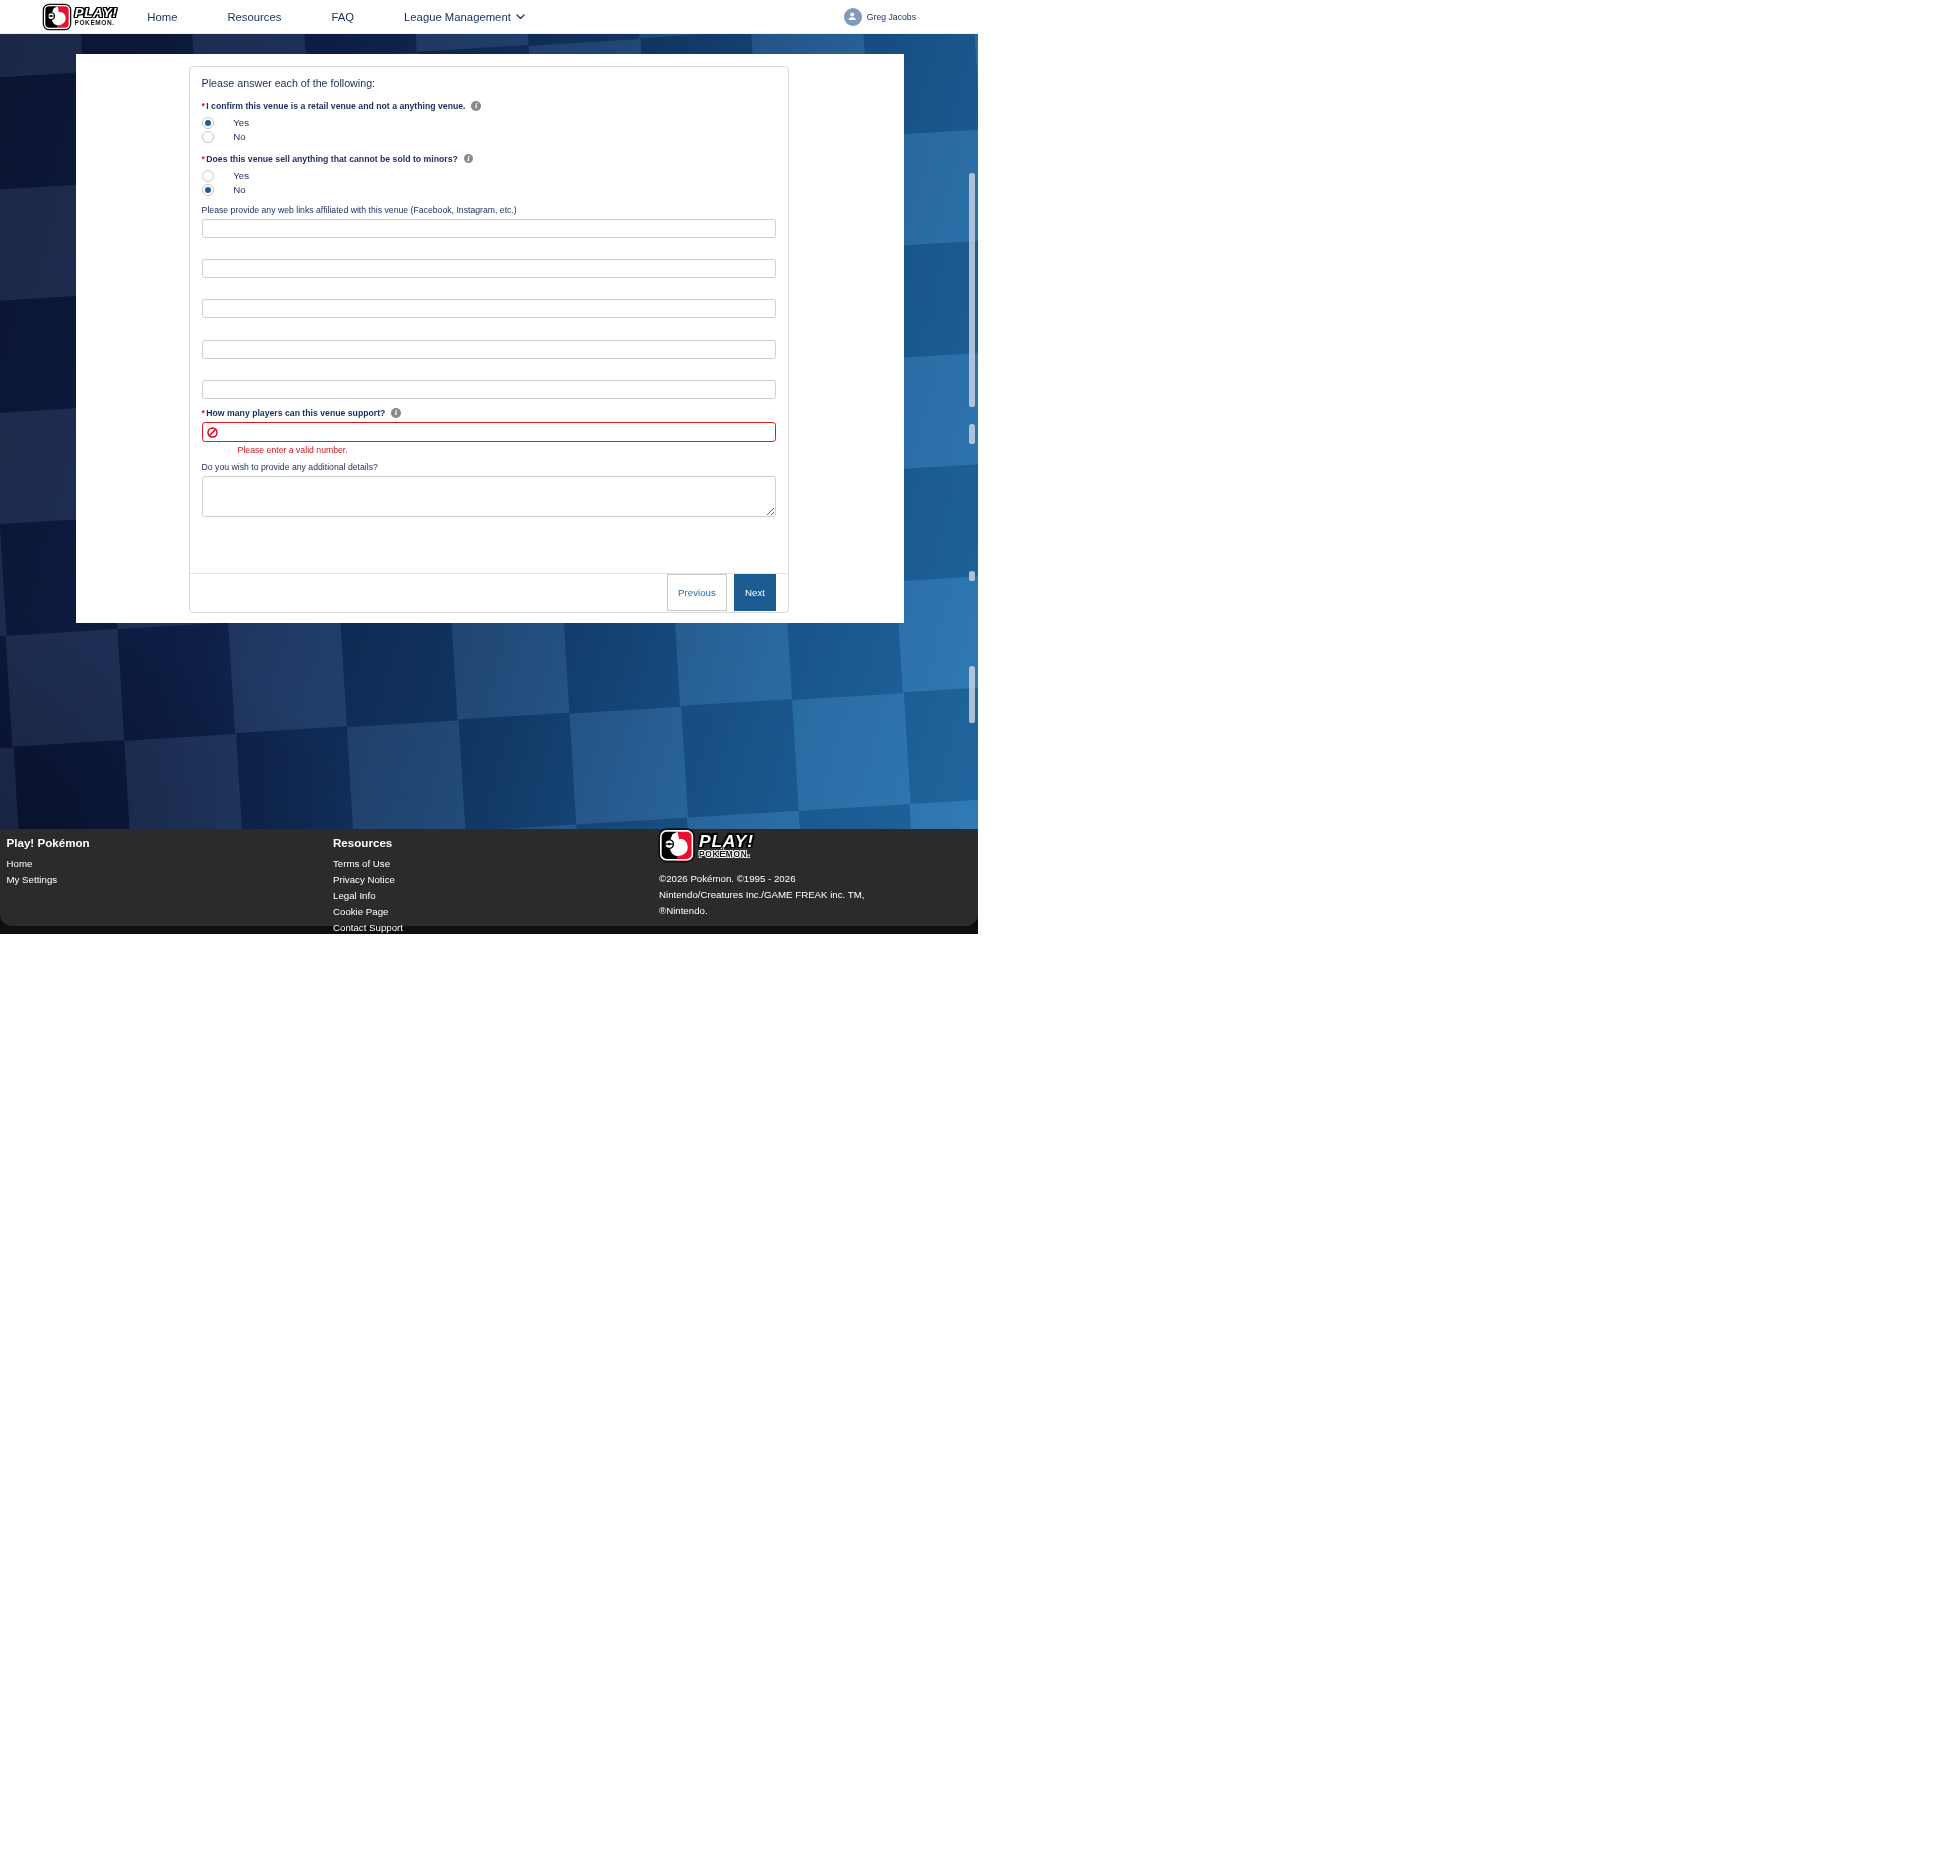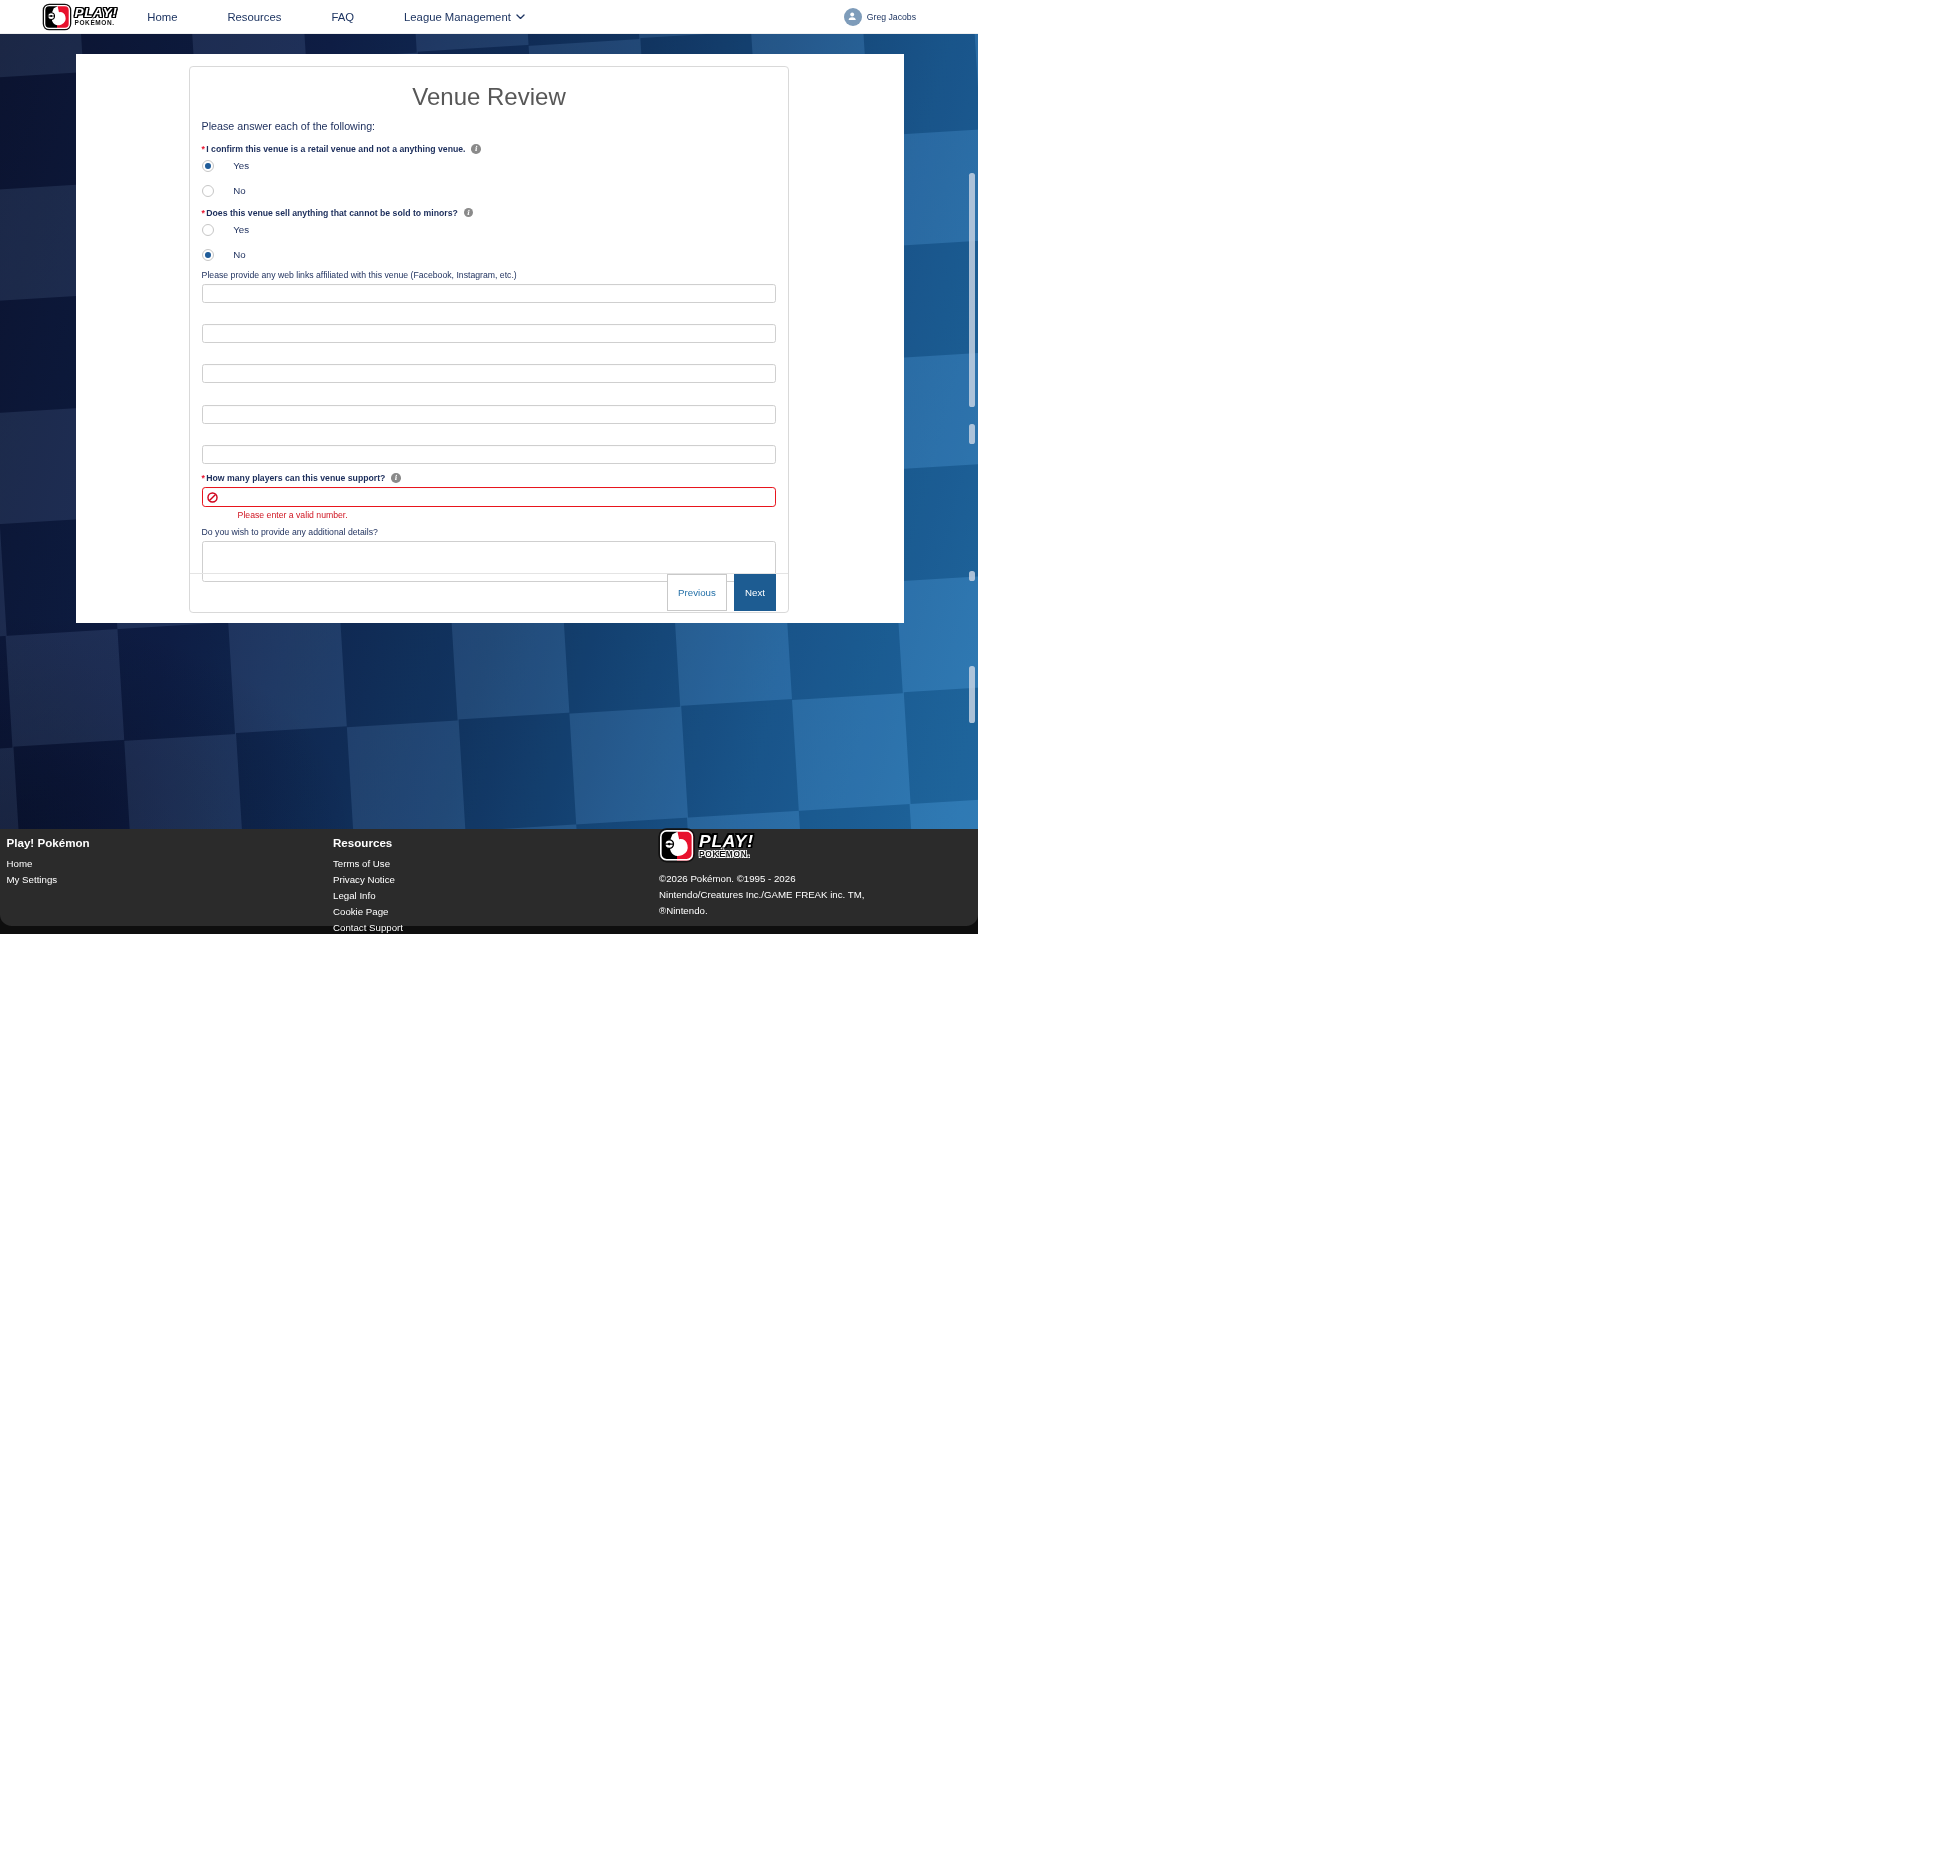--- a/index.html
+++ b/index.html
@@ -54,21 +54,21 @@
   .intro{margin-top:10.4px;font-size:10.7px;color:#1b2d5b;}
   .q-label{margin-top:11.6px;font-size:8.7px;font-weight:bold;color:#1b2d5b;display:flex;align-items:center;}
   .q-label.plain{font-weight:normal;}
   .req{color:#e8112d;margin-right:1.3px;font-weight:bold;}
   .info-dot{
     width:9.7px;height:9.7px;border-radius:50%;background:#8a8a8a;color:#fff;margin-left:5.8px;
     font-family:"DejaVu Serif",serif;font-size:6.8px;font-weight:bold;font-style:italic;
     display:inline-flex;align-items:center;justify-content:center;cursor:pointer;flex:0 0 auto;
   }
   .radio-row{display:flex;align-items:center;margin-top:5.2px;height:13px;cursor:pointer;gap:11px;}
-  .radio-row + .radio-row{margin-top:12px;}
+  .radio-row + .radio-row{margin-top:1px;}
   .radio{
     width:12.3px;height:12.3px;border-radius:50%;border:1.3px solid #c6c6c6;background:#fff;
     box-sizing:border-box;display:inline-flex;align-items:center;justify-content:center;flex:0 0 auto;
   }
   .radio.on::after{content:"";width:5.8px;height:5.8px;border-radius:50%;background:#1f5c99;}
   .radio-label{font-size:9.7px;color:#1b2d5b;margin-left:8.4px;}
   .gap16{margin-top:10.4px;}
   .gap9{margin-top:5.8px !important;}
   .txt-input{
     display:block;width:100%;height:19px;box-sizing:border-box;margin-top:3.9px;
@@ -146,21 +146,20 @@
     </span>
     <span class="user-name">Greg Jacobs</span>
   </div>
 </div>
 
 <div class="bg">
 
   <div class="main-white">
 
     <div class="card">
-      <h1 class="card-title">Venue Review</h1>
       <div class="intro">Please answer each of the following:</div>
 
       <div class="q-label">
         <span class="req">*</span>
         <span>I confirm this venue is a retail venue and not a anything venue.</span>
         <span class="info-dot">i</span>
       </div>
       <div class="radio-row">
         <span class="radio on"></span>
         <span class="radio-label">Yes</span>

